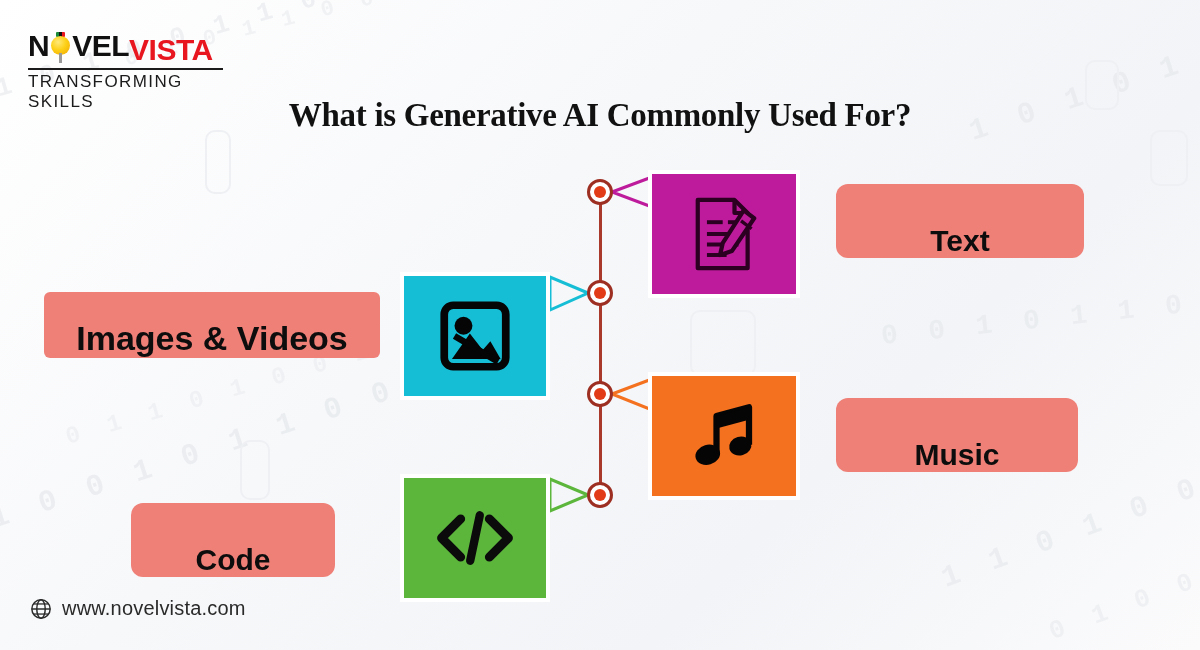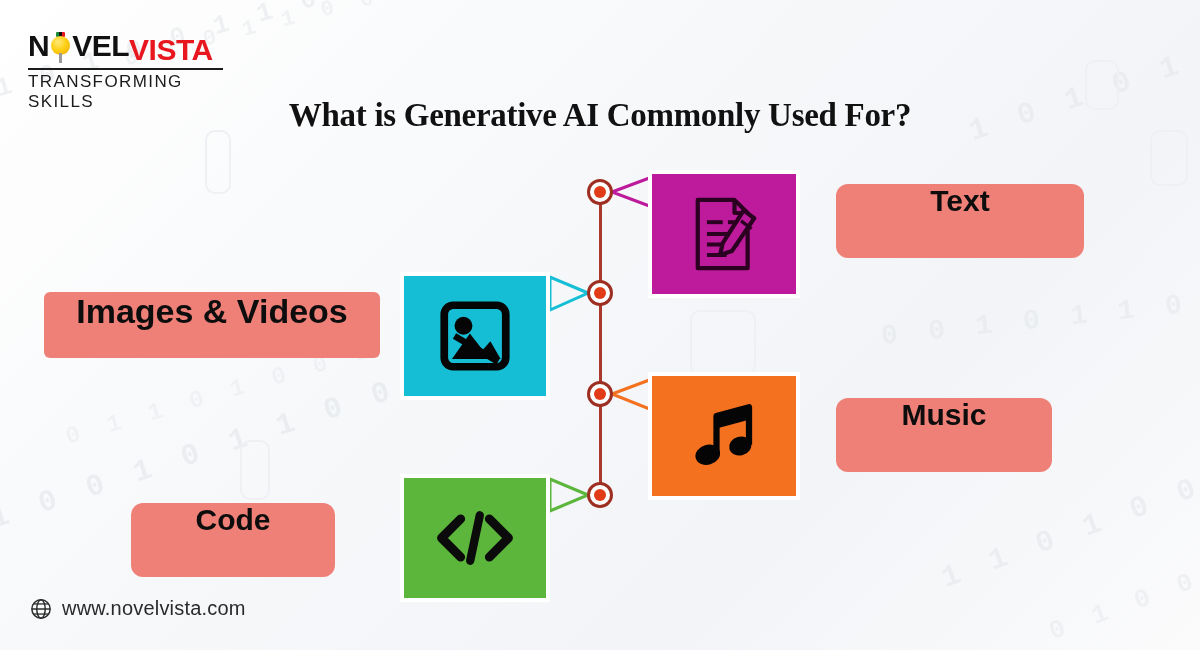--- a/index.html
+++ b/index.html
@@ -157,21 +157,21 @@
     position: absolute;
     box-sizing: border-box;
   }
   .tile svg { display: block; }
 
   
   .pill {
     position: absolute;
     background: #ef8078;
     display: flex;
-    align-items: flex-start;
+    align-items: flex-end;
     justify-content: center;
     font-weight: 700;
     color: #0d0d0d;
     box-sizing: border-box;
   }
 
   
   .footer {
     position: absolute;
     left: 30px;
@@ -278,21 +278,21 @@
   <div class="tile-outer" style="left:648px; top:372px; width:152px; height:128px; background:#f4711f;">
     <div class="tile" style="width:100%; height:100%; background:#f4711f;">
       <svg width="80" height="80" viewBox="0 0 64 64">
         <path d="M26 46 V16 L52 9 V39" fill="none" stroke="#050505" stroke-width="5" stroke-linejoin="round"></path>
         <path d="M26 16 L52 9 L52 19 L26 26 Z" fill="#050505"></path>
         <ellipse cx="19" cy="47" rx="10" ry="8" fill="#050505" transform="rotate(-16 19 47)"></ellipse>
         <ellipse cx="45" cy="40" rx="9" ry="7.5" fill="#050505" transform="rotate(-16 45 40)"></ellipse>
       </svg>
     </div>
   </div>
-  <div class="pill" style="left:836px; top:398px; width:216px; height:74px; border-radius:12px; font-size:30px;">
+  <div class="pill" style="left:836px; top:398px; width:242px; height:74px; border-radius:12px; font-size:30px;">
     <span>Music</span>
   </div>
 
   <div class="tile-outer" style="left:400px; top:474px; width:150px; height:128px; background:#5cb63c;">
     <div class="tile" style="width:100%; height:100%; background:#5cb63c;">
       <svg width="86" height="80" viewBox="0 0 72 64">
         <path d="M24 16 L8 32 L24 48" fill="none" stroke="#0b0b0b" stroke-width="7.5" stroke-linecap="round" stroke-linejoin="round"></path>
         <path d="M48 16 L64 32 L48 48" fill="none" stroke="#0b0b0b" stroke-width="7.5" stroke-linecap="round" stroke-linejoin="round"></path>
         <line x1="40" y1="13" x2="32" y2="51" stroke="#0b0b0b" stroke-width="7" stroke-linecap="round"></line>
       </svg>

